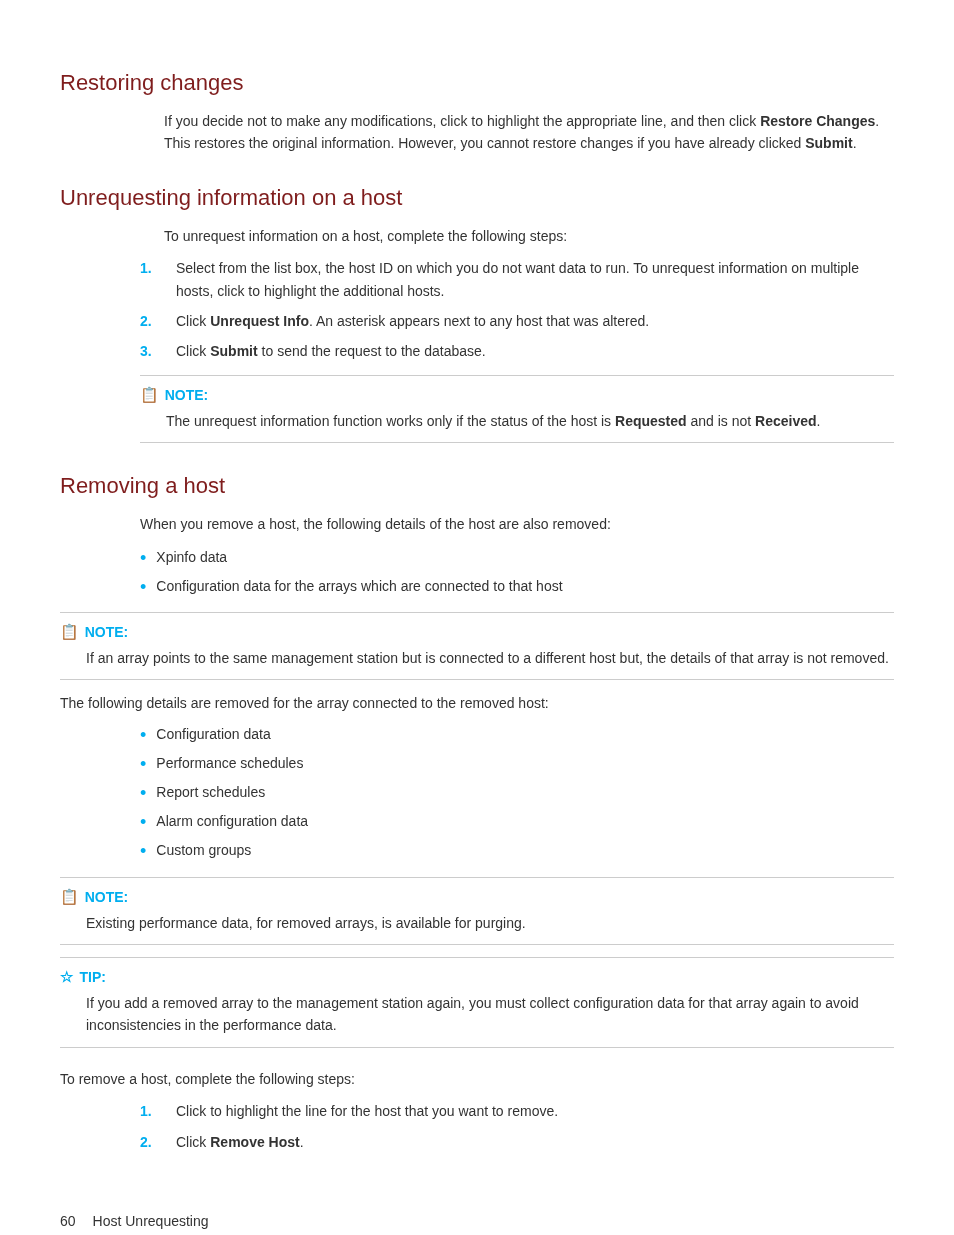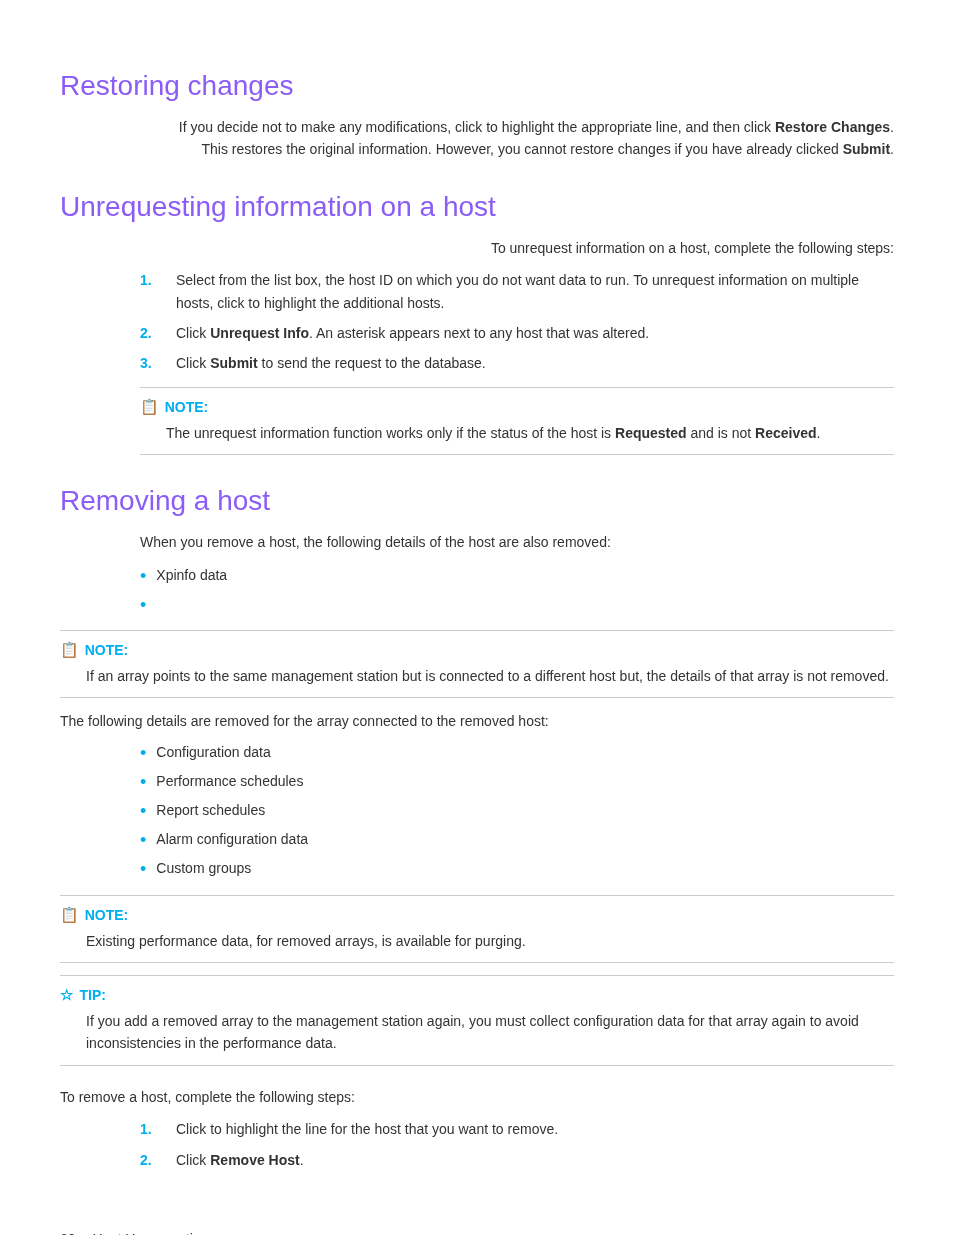--- a/index.html
+++ b/index.html
@@ -12,36 +12,35 @@
       font-family: Arial, Helvetica, sans-serif;
       font-size: 14px;
       color: #333;
       background: #fff;
       width: 954px;
       min-height: 1235px;
       padding: 40px 60px 60px 60px;
     }
 
     h2.section-title {
-      color: #8b5cf6;
-      font-size: 28px;
+      color: #7f1d1d;
+      font-size: 22px;
       font-weight: normal;
       margin-bottom: 14px;
       margin-top: 30px;
     }
 
     .section {
       margin-bottom: 28px;
     }
 
     .body-text {
       margin-left: 104px;
       line-height: 1.6;
       margin-bottom: 10px;
-      text-align: right;
     }
 
     .body-text-no-indent {
       line-height: 1.6;
       margin-bottom: 10px;
     }
 
     strong {
       font-weight: bold;
     }
@@ -180,20 +179,21 @@
   <h2 class="section-title">Removing a host</h2>
   <p class="body-text-no-indent" style="margin-left:80px;">When you remove a host, the following details of the host are also removed:</p>
 
   <ul class="bullet-list">
     <li>
       <span class="bullet-dot">•</span>
       <span>Xpinfo data</span>
     </li>
     <li>
       <span class="bullet-dot">•</span>
+      <span>Configuration data for the arrays which are connected to that host</span>
     </li>
   </ul>
 
   <div class="note-box no-indent">
     <div class="note-label">
       <span class="note-icon">📋</span>
       <span>NOTE:</span>
     </div>
     <div class="note-content">
       <span>If an array points to the same management station but is connected to a different host but, the details of that array is not removed.</span>

